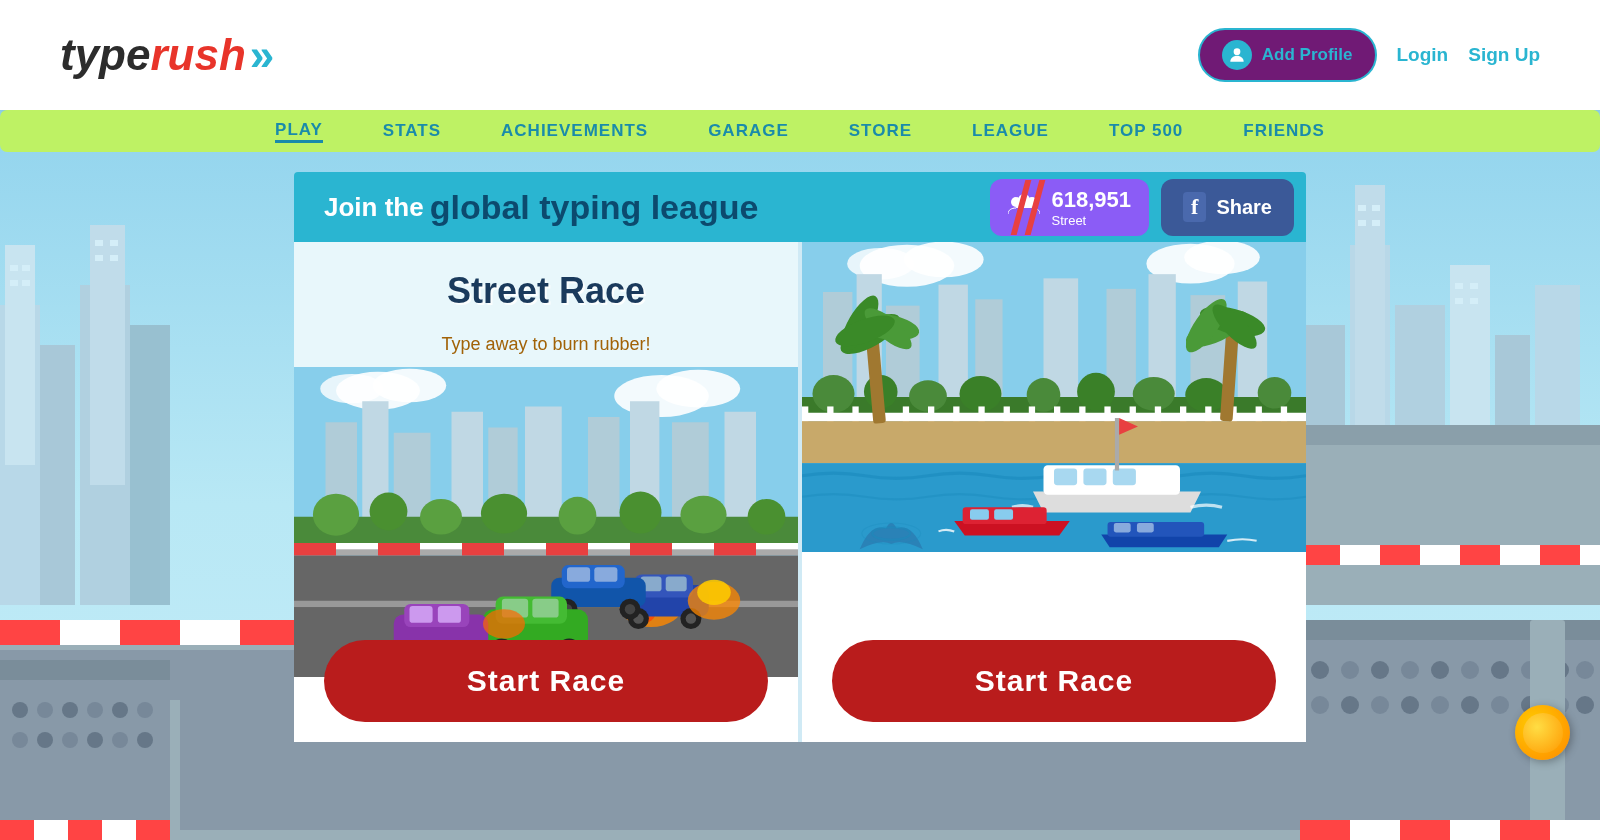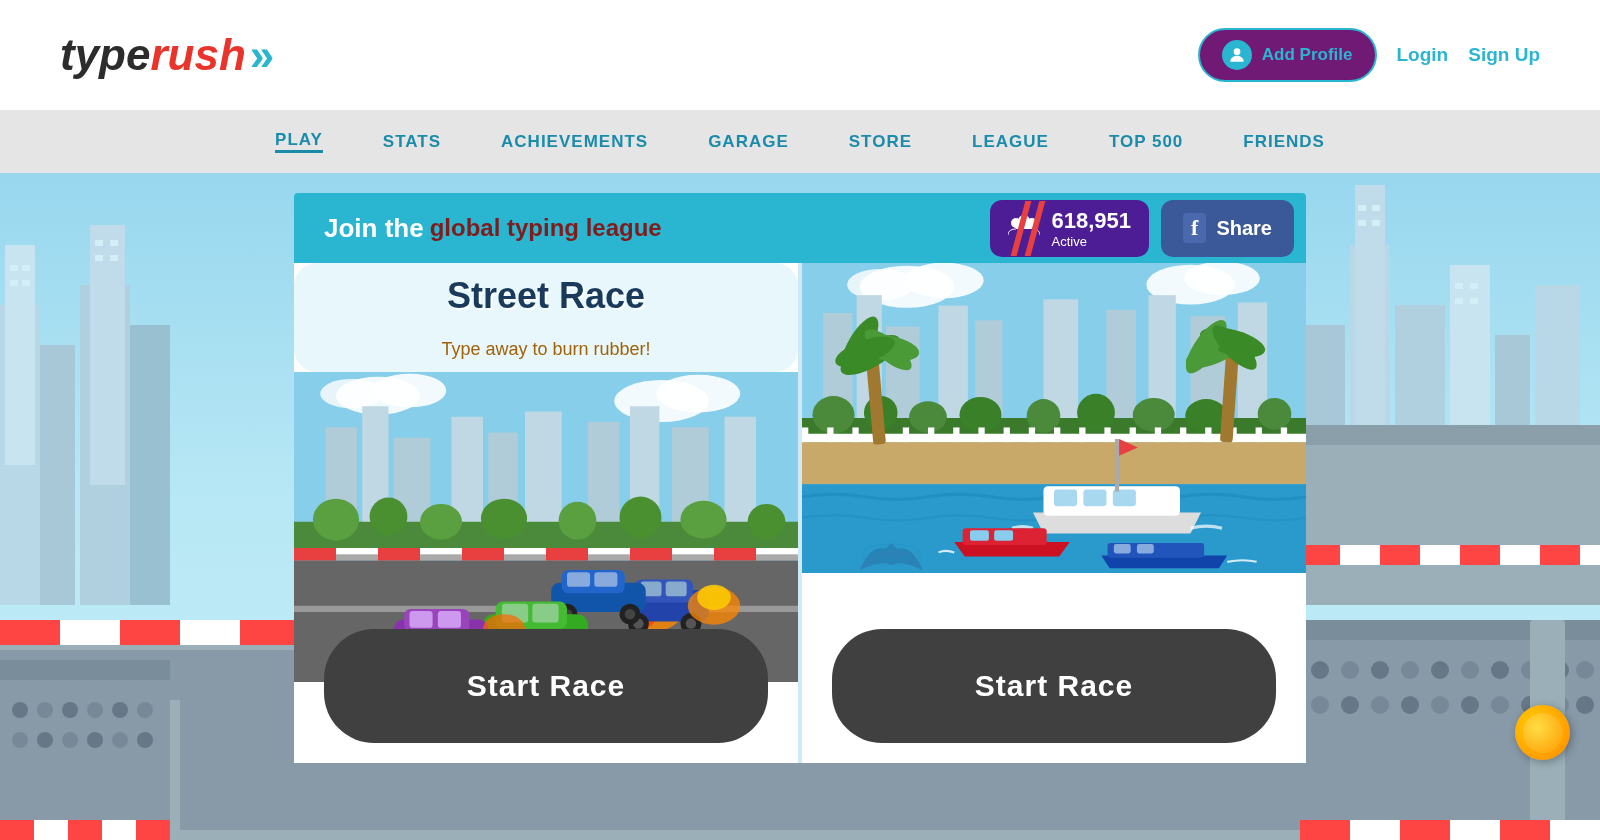--- a/index.html
+++ b/index.html
@@ -97,26 +97,27 @@
       font-size: 19px;
       font-weight: 600;
       cursor: pointer;
       text-decoration: none;
     }
 
     
     .nav {
       position: relative;
       z-index: 10;
-      background: #e5e5e5;
-      height: 63px;
+      background: #bef264;
+      height: 42px;
       display: flex;
       align-items: center;
       justify-content: center;
       gap: 60px;
+      border-radius: 7px;
     }
 
     .nav-item {
       color: #1a8baa;
       font-size: 17px;
       font-weight: 800;
       letter-spacing: 1px;
       cursor: pointer;
       text-transform: uppercase;
     }
@@ -147,21 +148,21 @@
       overflow: hidden;
     }
 
     .banner-actions {
       display: flex;
       gap: 12px;
       margin-right: 12px;
     }
 
     .active-count-btn {
-      background: #4c1d95;
+      background: #8b5cf6;
       border-radius: 12px;
       padding: 8px 18px;
       display: flex;
       align-items: center;
       gap: 12px;
       color: #fff;
       cursor: pointer;
       margin-left: 36px;
     }
     .active-count-btn .group-icon {
@@ -195,24 +196,23 @@
       flex: 1;
       background: #fff;
       overflow: hidden;
       position: relative;
     }
     .race-card:first-child {
       border-right: 4px solid #d0eaf5;
     }
 
     .race-card-top {
-      padding: 12px 20px 10px;
+      padding: 28px 20px 10px;
       text-align: center;
       background: #e8f7fb;
-      border-radius: 23px;
     }
     .race-card-title {
       font-size: 36px;
       font-weight: 900;
       color: #1a3a5c;
       text-shadow: 2px 2px 0 rgba(255,255,255,0.8);
     }
     .race-card-subtitle {
       color: #a16207;
       font-size: 18px;
@@ -235,26 +235,26 @@
       height: 310px;
       background: linear-gradient(180deg, #87ceeb 0%, #a8e6f0 35%, #c8a96a 55%, #c8a96a 62%, #1a8bc8 62%, #1a8bc8 100%);
       position: relative;
       overflow: hidden;
     }
 
     .start-race-btn {
       display: block;
       width: calc(100% - 60px);
       margin: 0 30px;
-      background: #404040;
+      background: #b91c1c;
       color: #fff;
       font-size: 30px;
       font-weight: 900;
       text-align: center;
-      padding: 40px 0;
+      padding: 24px 0;
       border-radius: 50px;
       cursor: pointer;
       border: none;
       letter-spacing: 1px;
       position: absolute;
       bottom: 20px;
       left: 0;
     }
 
     
@@ -492,42 +492,42 @@
   <span class="nav-item">LEAGUE</span>
   <span class="nav-item">TOP 500</span>
   <span class="nav-item">FRIENDS</span>
 </nav>
 
 <div class="main-content">
 
   <div class="banner">
     <div style="display:flex; align-items:center; gap:6px;">
       <span style="color:#fff; font-size:26px; font-weight:700;">Join the </span>
-      <span style="color:#7f1d1d; font-size:24px; font-weight:700;">global typing league</span>
+      <span style="color:#0c4a6e; font-size:34px; font-weight:700;">global typing league</span>
     </div>
 
     <div style="position:absolute; right:268px; top:0; height:100%; display:flex; gap:8px; align-items:center;">
       <div style="width:6px; height:55px; background:#e84040; transform:skewX(-15deg);"></div>
       <div style="width:6px; height:55px; background:#e84040; transform:skewX(-15deg);"></div>
     </div>
     <div class="banner-actions">
       <div class="active-count-btn">
         <span class="group-icon">
           <svg width="32" height="24" viewBox="0 0 32 24" fill="white">
             <circle cx="8" cy="10" r="5"></circle>
             <circle cx="16" cy="8" r="6"></circle>
             <circle cx="24" cy="10" r="5"></circle>
             <path d="M0 22c0-4 3.5-6 8-6" stroke="white" stroke-width="1" fill="none"></path>
             <path d="M8 16c0-3 3.5-5 8-5s8 2 8 5"></path>
             <path d="M24 16c4.5 0 8 2 8 6" stroke="white" stroke-width="1" fill="none"></path>
           </svg>
         </span>
         <div>
           <div style="font-size:22px; font-weight:800;">618,951</div>
-          <div style="font-size:13px;">Active</div>
+          <div style="font-size:13px;">Street</div>
         </div>
       </div>
       <div class="share-btn">
         <span class="fb-icon" style="background:#4a69ad; border-radius:4px; padding:2px 8px; font-weight:900; font-family:serif;">f</span>
         <span>Share</span>
       </div>
     </div>
   </div>
 
   <div class="race-cards">

